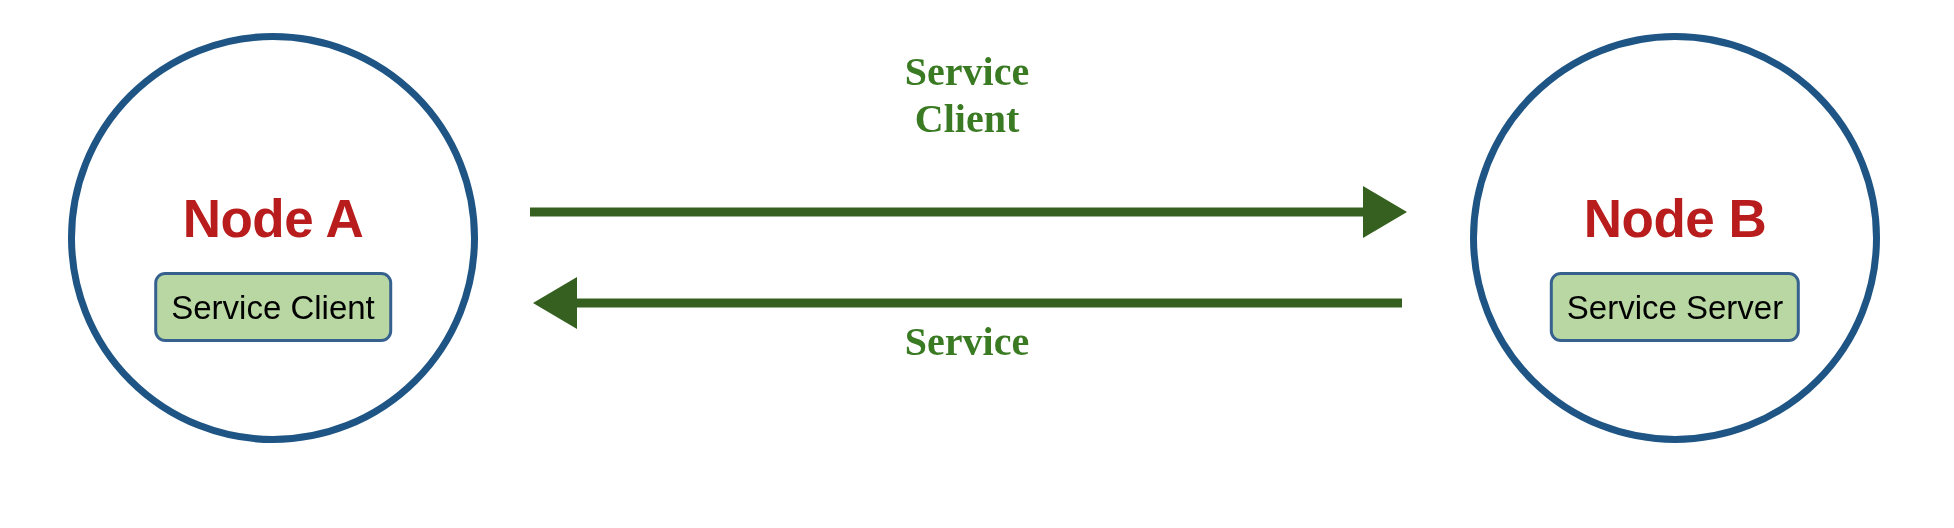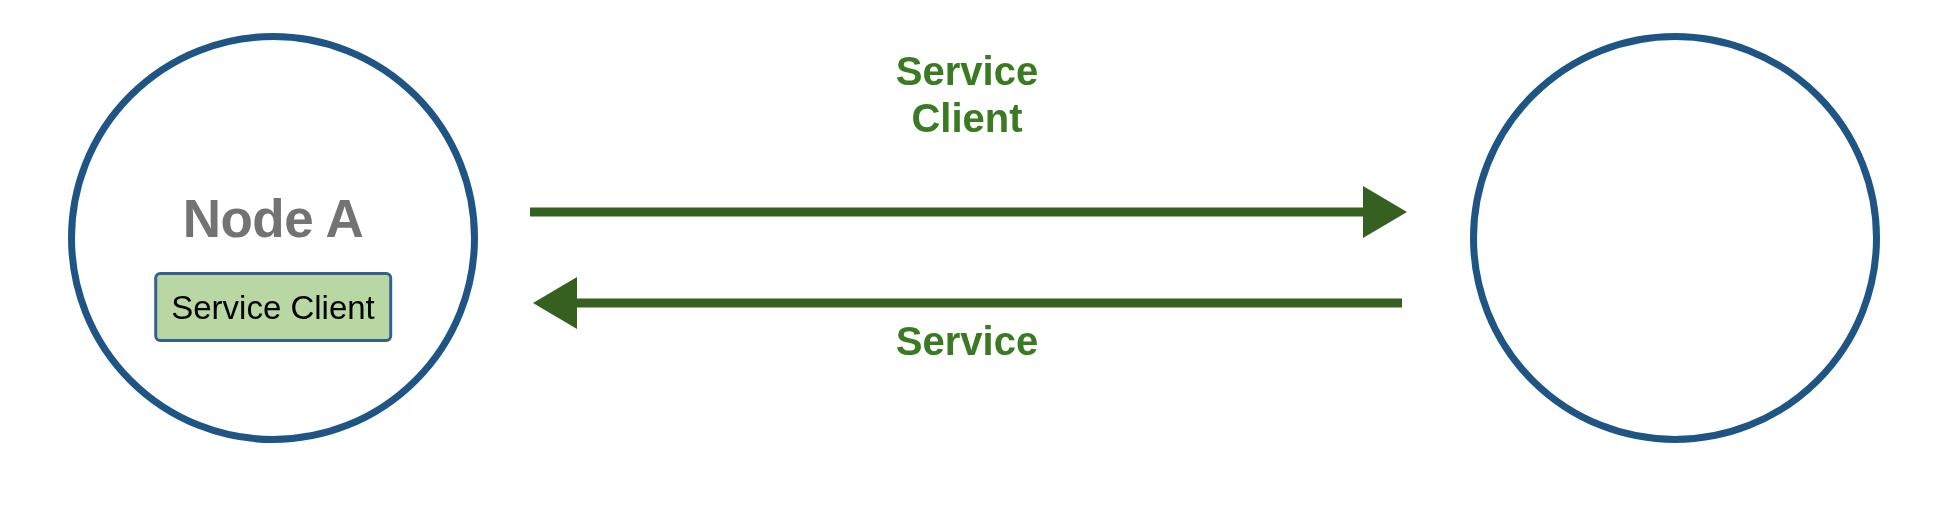--- a/index.html
+++ b/index.html
@@ -36,41 +36,41 @@
   #node-b { left: 1470px; }
 
   .node-label {
     position: absolute;
     left: 0;
     right: 0;
     top: 152px;
     text-align: center;
     font-size: 53px;
     font-weight: bold;
-    color: #737373;
+    color: #b91c1c;
     line-height: 1;
     letter-spacing: -0.5px;
     white-space: nowrap;
   }
 
   
   .chip {
     position: absolute;
     left: 50%;
     transform: translateX(-50%);
     top: 232px;
     height: 70px;
     box-sizing: border-box;
     padding: 0 14px;
     display: flex;
     align-items: center;
     justify-content: center;
     background: #b9d7a3;
     border: 3px solid #36618e;
-    border-radius: 6px;
+    border-radius: 11px;
     font-size: 33px;
     color: #000000;
     white-space: nowrap;
     line-height: 1;
   }
 
   
   .arrow-svg {
     position: absolute;
     left: 0;
@@ -82,20 +82,21 @@
 
   
   .arrow-label {
     position: absolute;
     text-align: center;
     font-size: 40px;
     font-weight: bold;
     color: #3a7a23;
     line-height: 1.18;
     white-space: nowrap;
+    font-family: Liberation Serif, serif;
   }
   #label-request {
     left: 767px;
     width: 400px;
     top: 48px;
   }
   #label-response {
     left: 767px;
     width: 400px;
     top: 318px;
@@ -108,20 +109,24 @@
 <div id="canvas">
 
   <div class="node" id="node-a">
     <div class="node-label">Node A</div>
     <div class="chip">
       <span>Service Client</span>
     </div>
   </div>
 
   <div class="node" id="node-b">
+    <div class="node-label">Node B</div>
+    <div class="chip">
+      <span>Service Server</span>
+    </div>
   </div>
 
   <svg class="arrow-svg" viewBox="0 0 1954 528">
 
     <g>
       <line x1="530" y1="212" x2="1368" y2="212" stroke="#35601f" stroke-width="9"></line>
       <polygon points="1363,186 1363,238 1407,212" fill="#35601f"></polygon>
     </g>
 
     <g>

